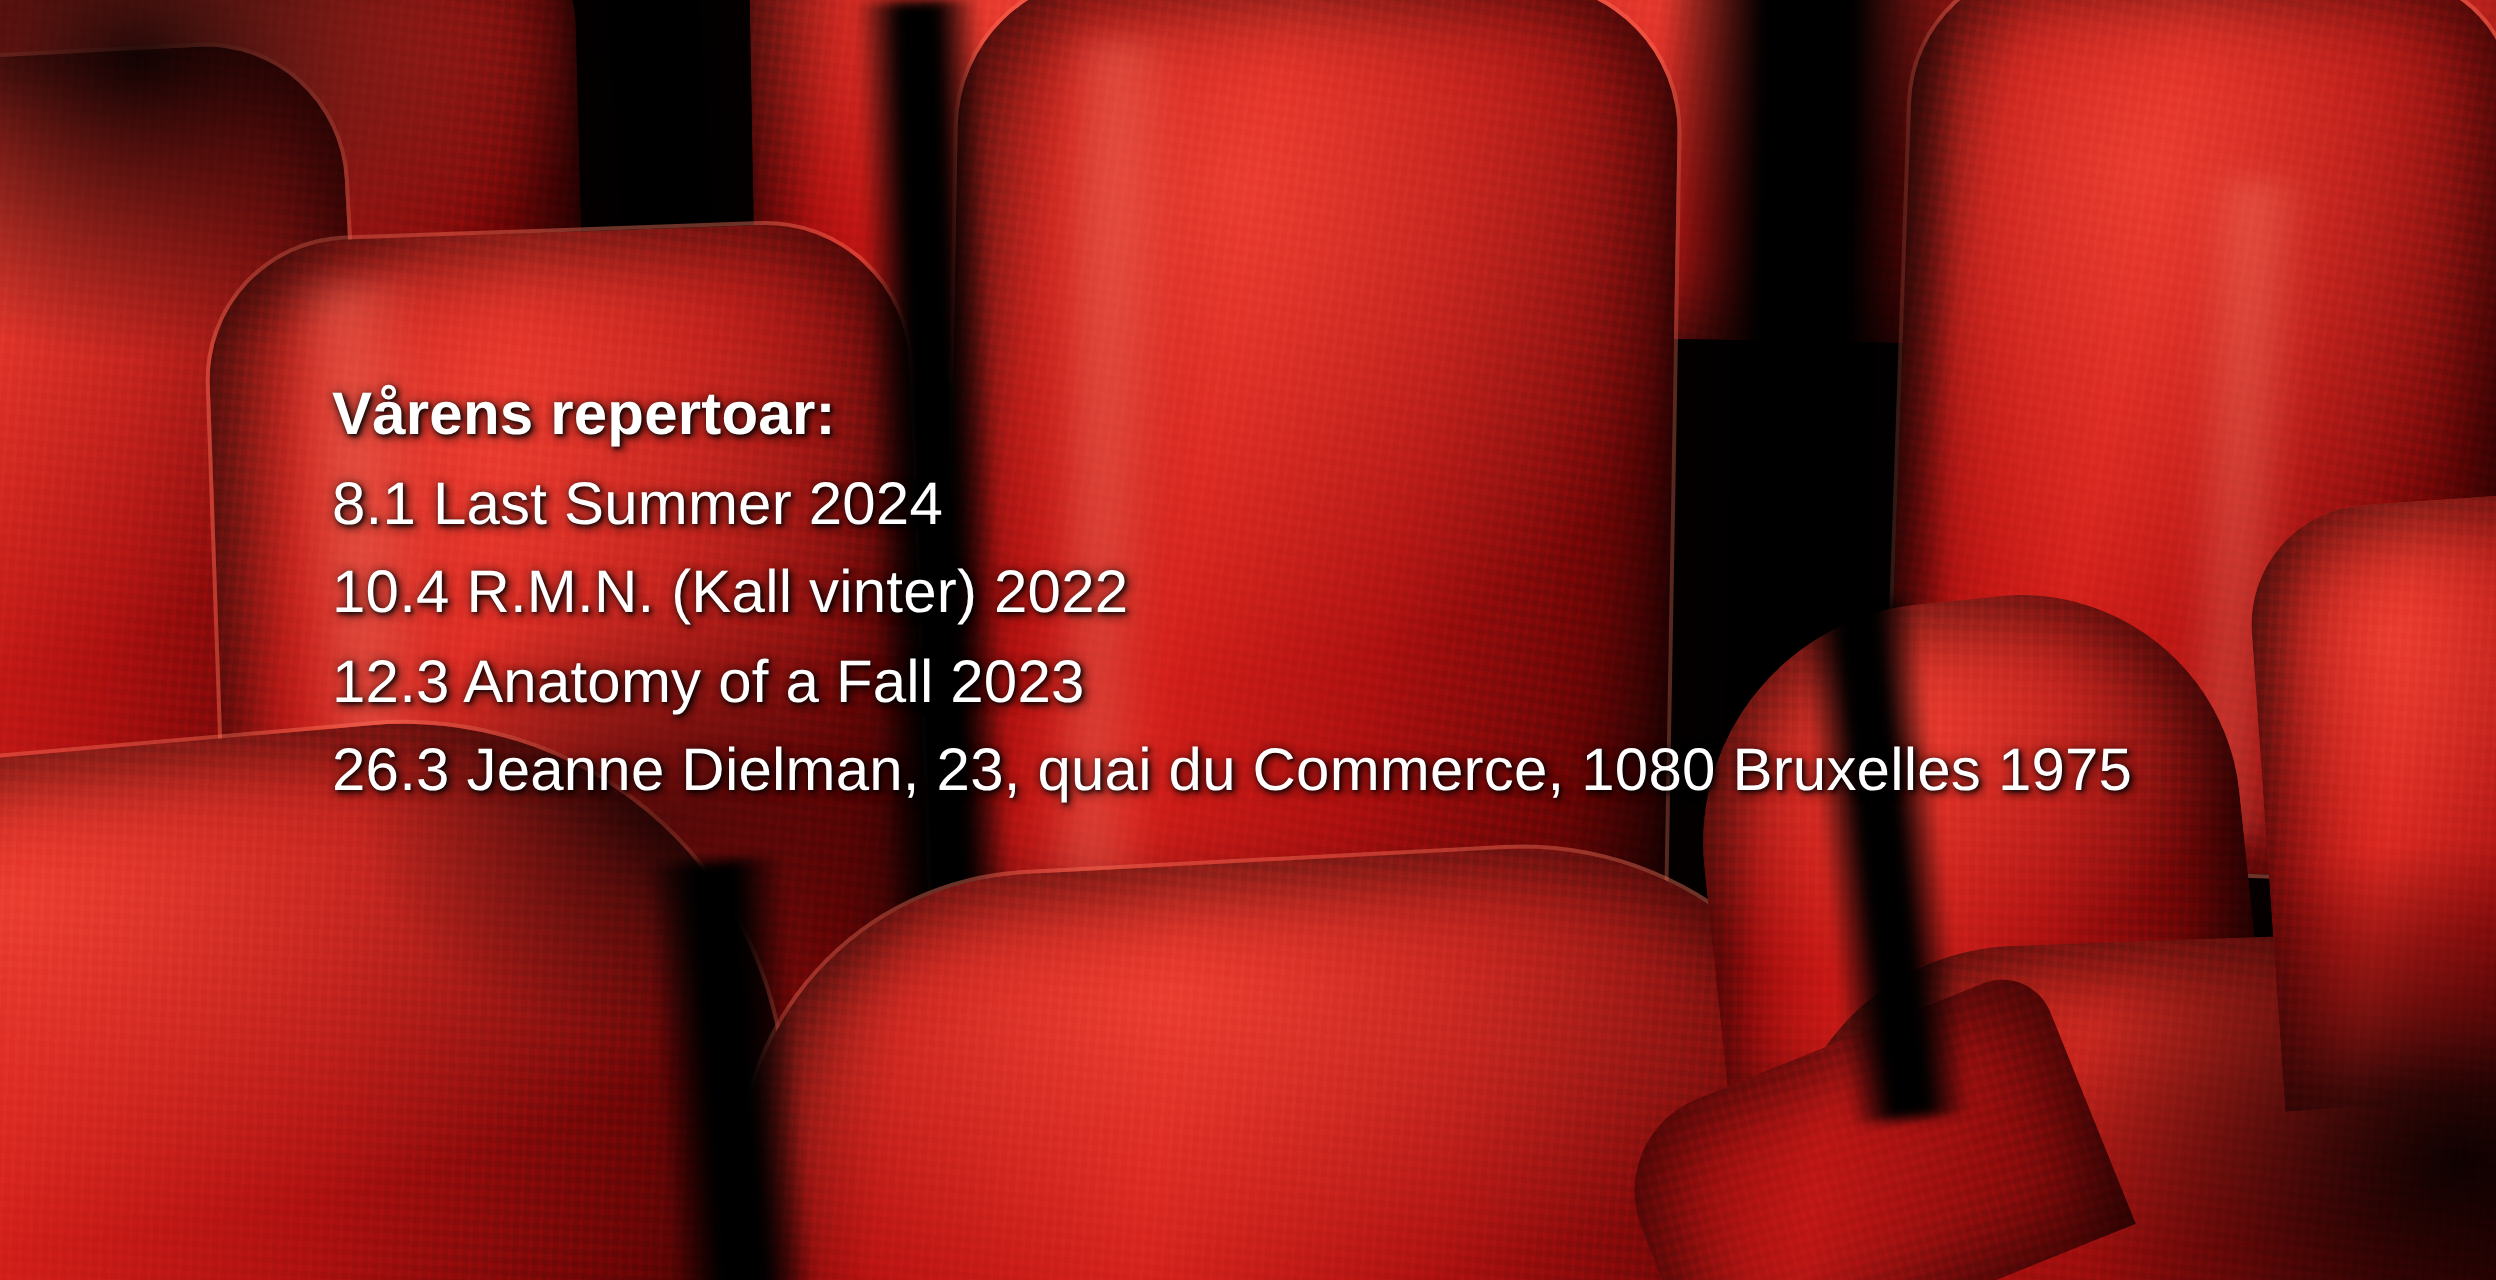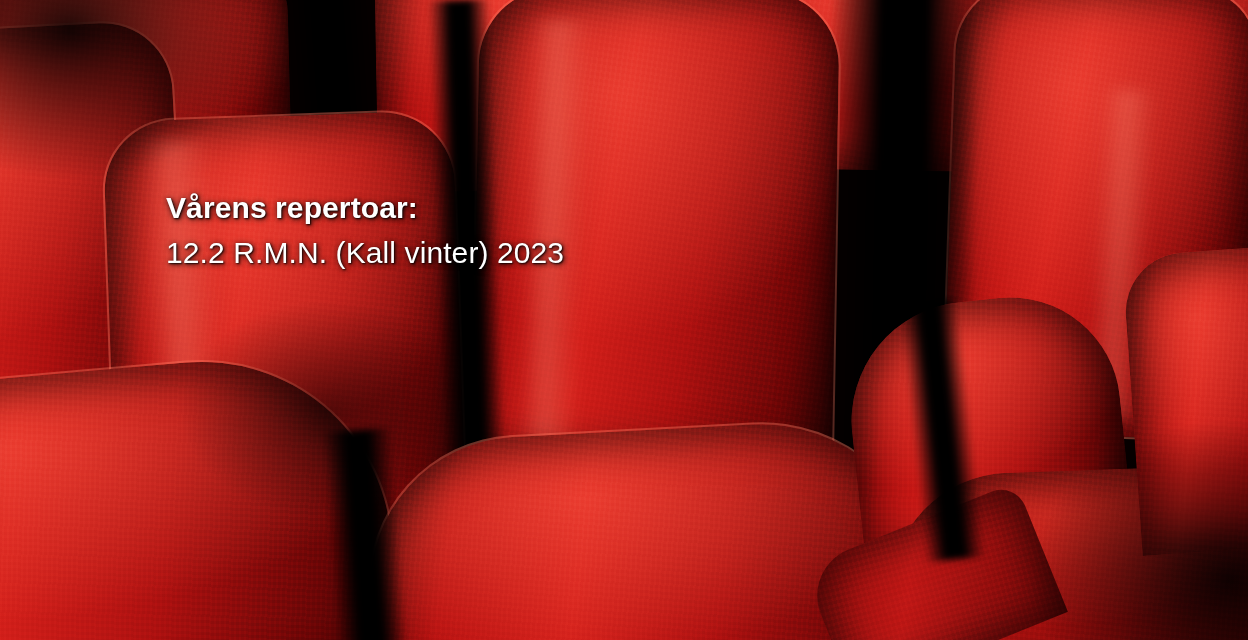--- a/index.html
+++ b/index.html
@@ -141,16 +141,19 @@
 
     <div class="shadowgap" style="left:330px;top:430px;width:70px;height:230px;transform:rotate(-4deg);"></div>
     <div class="shadowgap" style="left:912px;top:300px;width:60px;height:260px;transform:rotate(-6deg);"></div>
     <div class="darkveil" style="left:-120px;top:-120px;width:380px;height:300px;"></div>
     <div class="darkveil" style="left:1030px;top:420px;width:400px;height:320px;"></div>
     <div class="darkveil" style="left:180px;top:300px;width:300px;height:220px;opacity:.6;"></div>
   </div>
 
   <div class="repertoire">
     <div class="title">Vårens repertoar:</div>
-    <div class="row">12.2 R.M.N. (Kall vinter) 2023</div>
+    <div class="row">8.1 Last Summer 2024</div>
+    <div class="row">10.4 R.M.N. (Kall vinter) 2022</div>
+    <div class="row">12.3 Anatomy of a Fall 2023</div>
+    <div class="row">26.3 Jeanne Dielman, 23, quai du Commerce, 1080 Bruxelles 1975</div>
   </div>
 
 </div>
 
 </body></html>

